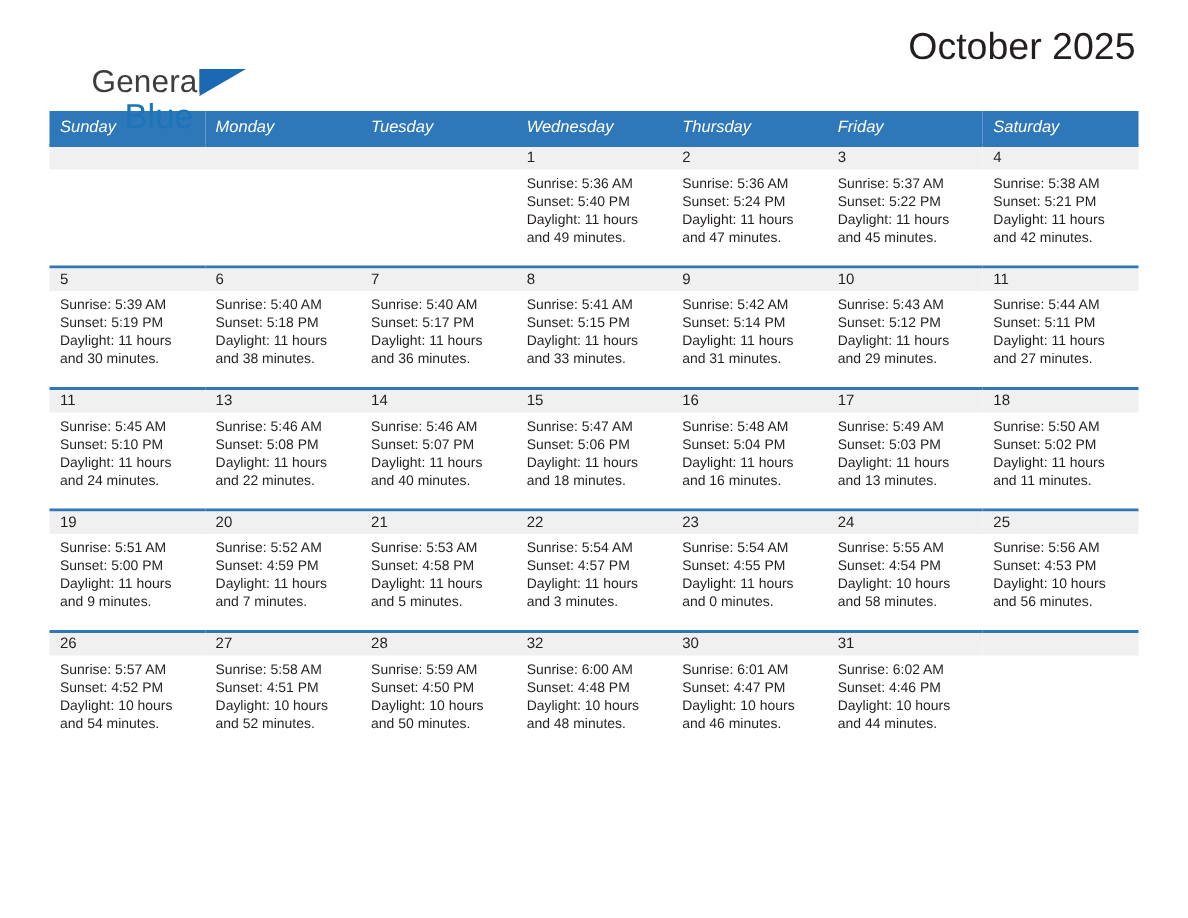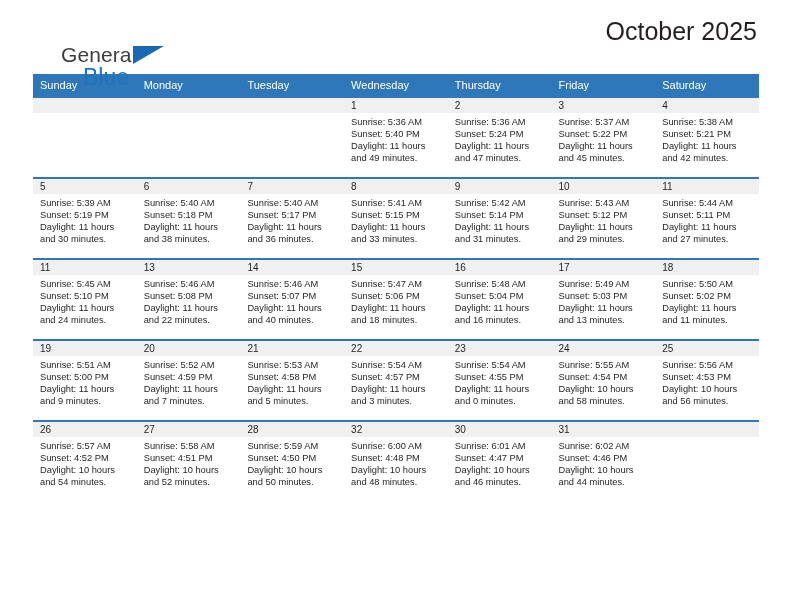--- a/index.html
+++ b/index.html
@@ -86,20 +86,21 @@
   }
   .calendar th {
     background: #2e77b8;
     color: #ffffff;
     font-size: 11px;
     font-weight: normal;
     text-align: left;
     padding: 5px 0 5px 7px;
     height: 11px;
     border: none;
+    font-style: italic;
   }
   .calendar td {
     width: 103.7px;
     height: 79px;
     vertical-align: top;
     padding: 0;
     border: none;
     border-top: 2px solid #2e77b8;
     background: #ffffff;
   }

